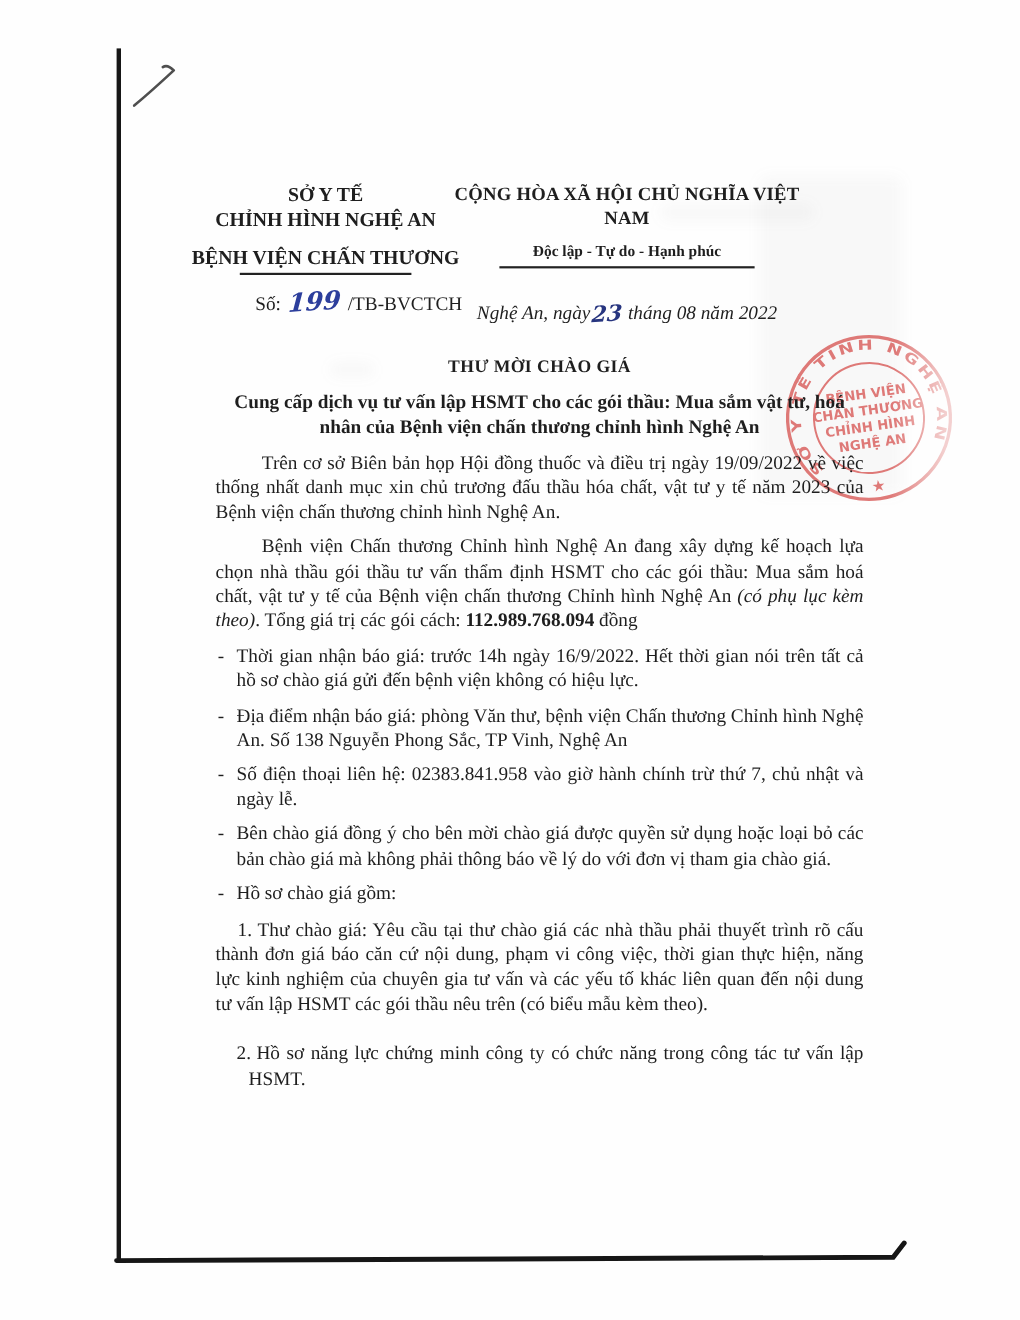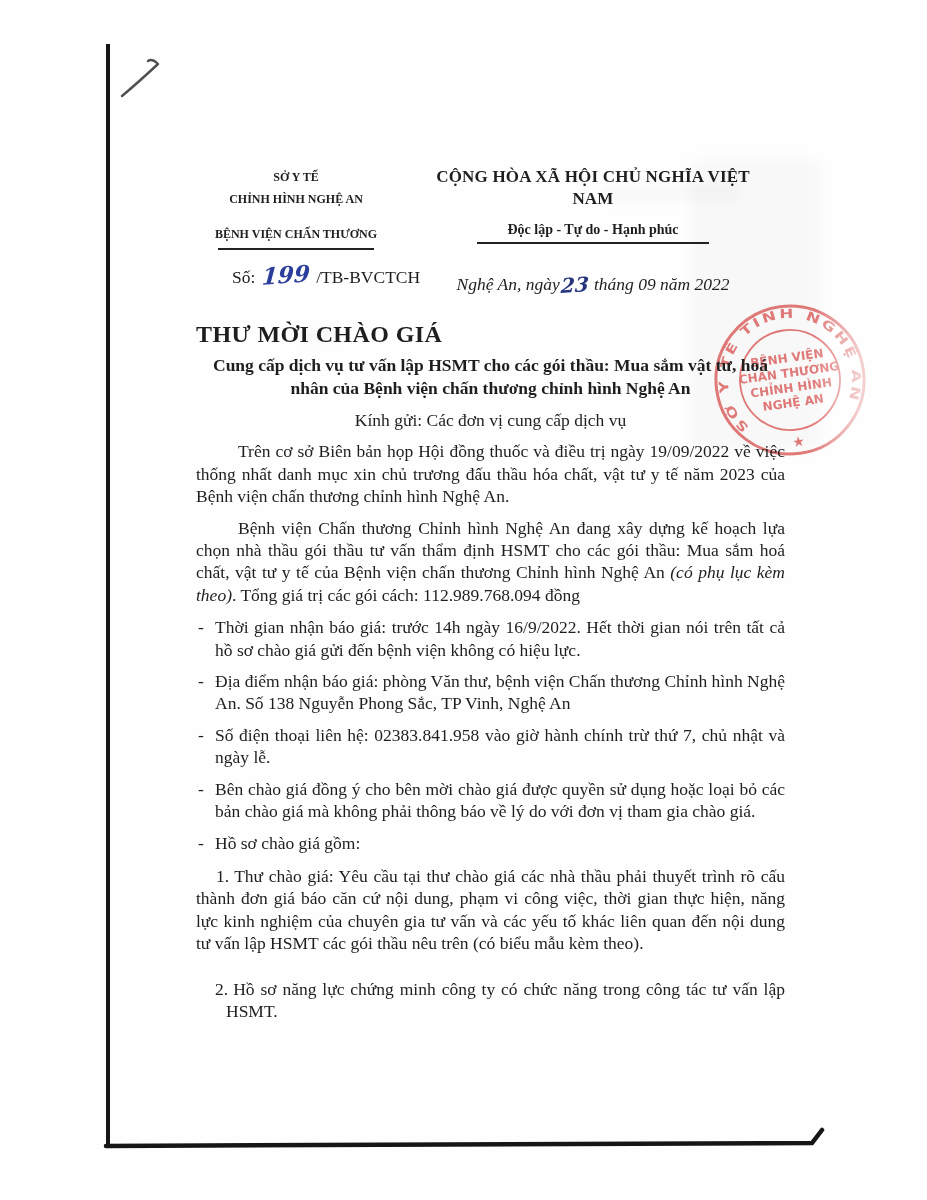--- a/index.html
+++ b/index.html
@@ -13,57 +13,57 @@
   .edge-left{position:absolute;left:106px;top:44px;width:4px;height:1104px;background:#161616;}
   .edge-bottom{position:absolute;left:100px;top:1118px;width:740px;height:42px;}
   .tick{position:absolute;left:112px;top:52px;width:64px;height:52px;}
   .smudge{position:absolute;background:rgba(110,110,115,0.045);filter:blur(6px);border-radius:8px;}
   .sm1{left:690px;top:160px;width:130px;height:290px;}
   .sm2{left:600px;top:185px;width:140px;height:16px;}
   .sm3{left:300px;top:330px;width:40px;height:12px;background:rgba(110,110,115,0.05);}
 
   
   .header-left{position:absolute;left:158px;top:166px;width:276px;text-align:center;}
-  .hl-line{font-weight:bold;font-size:12px;line-height:22px;}
+  .hl-line{font-weight:bold;font-size:18px;line-height:22px;}
   .hl-line2{margin-top:13px;}
   .hl-underline{width:156px;height:2px;background:#222;margin:3px auto 0;}
   .so-line{margin-top:11px;margin-left:74px;text-align:left;font-size:17.5px;white-space:nowrap;}
   .hand-blue{
     color:#2c3e9c;font-style:italic;font-weight:bold;
     font-family:"DejaVu Serif",serif;display:inline-block;
     transform:rotate(-4deg) skewX(-8deg);
   }
   .hand-199{font-size:23px;margin:0 2px;}
   .hand-day{font-size:20px;position:relative;top:2px;margin:0 1px;color:#27357f;}
 
-  .header-right{position:absolute;left:419px;top:166px;width:348px;text-align:center;}
+  .header-right{position:absolute;left:396px;top:166px;width:348px;text-align:center;}
   .hr-line1{font-weight:bold;font-size:17px;line-height:22px;letter-spacing:.2px;}
   .hr-line2{font-weight:bold;font-size:14px;margin-top:12px;}
   .hr-underline{width:232px;height:2px;background:#222;margin:4px auto 0;}
   .date-line{margin-top:27px;font-style:italic;font-size:17.5px;white-space:nowrap;}
 
   
   .stamp{position:absolute;left:710px;top:300px;width:160px;height:160px;
     transform:rotate(-8deg);opacity:.8;
     -webkit-mask-image:linear-gradient(100deg,#000 62%,rgba(0,0,0,.35) 88%);
     mask-image:linear-gradient(100deg,#000 62%,rgba(0,0,0,.35) 88%);
   }
   .stamp text{fill:#d85a58;font-family:"DejaVu Sans","Liberation Sans",sans-serif;font-weight:bold;}
   .stamp .ring-txt{font-size:12.5px;letter-spacing:2px;}
   .stamp .ctr{font-size:12px;text-anchor:middle;}
   .stamp .star{font-size:14px;text-anchor:middle;}
 
   
   .content{position:absolute;left:196px;top:322px;width:589px;font-size:17.5px;line-height:22.4px;}
-  .doc-title{text-align:left;font-weight:bold;font-size:24px;letter-spacing:.4px;line-height:24px;}
+  .doc-title{text-align:center;font-weight:bold;font-size:16px;letter-spacing:.4px;line-height:24px;}
   .doc-subtitle{text-align:center;font-weight:bold;font-size:17.5px;line-height:23px;margin-top:8px;padding:0 10px;}
   .salutation{text-align:center;margin-top:9px;}
   .para{text-align:justify;text-indent:42px;margin:9px 0 0;}
   .italic{font-style:italic;}
-  .bold{font-weight:normal;}
+  .bold{font-weight:bold;}
   .bullets{margin-top:10px;}
   .bullet{position:relative;padding-left:19px;margin-top:9px;text-align:justify;}
   .bullet .dash{position:absolute;left:2px;top:0;}
   .num-item1{margin-top:11px;text-indent:20px;text-align:justify;}
   .num-item2{margin-top:23px;padding-left:30px;text-indent:-11px;text-align:justify;}
   .num-no{margin-right:5px;}
 </style>
 </head>
 <body>
 
@@ -90,21 +90,21 @@
       <span class="hand-blue hand-199">199</span>
       <span>/TB-BVCTCH</span>
     </div>
   </div>
 
   <div class="header-right">
     <div class="hr-line1">CỘNG HÒA XÃ HỘI CHỦ NGHĨA VIỆT NAM</div>
     <div class="hr-line2">Độc lập - Tự do - Hạnh phúc</div>
     <div class="hr-underline"></div>
     <div class="date-line">
-      <span>Nghệ An, ngày</span><span class="hand-blue hand-day">23</span><span> tháng 09 năm 2022</span>
+      <span>Nghệ An, ngày</span><span class="hand-blue hand-day">23</span><span> tháng 08 năm 2022</span>
     </div>
   </div>
 
   <svg class="stamp" viewBox="0 0 160 160">
     <defs>
       <path id="ringPath" d="M 36.2 123.8 A 62 62 0 1 1 123.8 123.8" fill="none"></path>
     </defs>
     <circle cx="80" cy="80" r="74" fill="none" stroke="#d85a58" stroke-width="3"></circle>
     <circle cx="80" cy="80" r="50" fill="none" stroke="#d85a58" stroke-width="1.8"></circle>
     <text class="ring-txt">
@@ -113,21 +113,20 @@
     <text class="star" x="80" y="147">★</text>
     <text class="ctr" x="80" y="62">BỆNH VIỆN</text>
     <text class="ctr" x="80" y="77">CHẤN THƯƠNG</text>
     <text class="ctr" x="80" y="92">CHỈNH HÌNH</text>
     <text class="ctr" x="80" y="107">NGHỆ AN</text>
   </svg>
 
   <div class="content">
     <div class="doc-title">THƯ MỜI CHÀO GIÁ</div>
     <div class="doc-subtitle">Cung cấp dịch vụ tư vấn lập HSMT cho các gói thầu: Mua sắm vật tư, hoá nhân của Bệnh viện chấn thương chỉnh hình Nghệ An</div>
-    <div class="salutation">Kính gửi: Các đơn vị cung cấp dịch vụ</div>
 
     <p class="para">Trên cơ sở Biên bản họp Hội đồng thuốc và điều trị ngày 19/09/2022 về việc thống nhất danh mục xin chủ trương đấu thầu hóa chất, vật tư y tế năm 2023 của Bệnh viện chấn thương chỉnh hình Nghệ An.</p>
 
     <p class="para"><span>Bệnh viện Chấn thương Chỉnh hình Nghệ An đang xây dựng kế hoạch lựa chọn nhà thầu gói thầu tư vấn thẩm định HSMT cho các gói thầu: Mua sắm hoá chất, vật tư y tế của Bệnh viện chấn thương Chỉnh hình Nghệ An </span><span class="italic">(có phụ lục kèm theo)</span><span>. Tổng giá trị các gói cách: </span><span class="bold">112.989.768.094</span><span> đồng</span></p>
 
 
     <div class="bullets">
       <div class="bullet"><span class="dash">-</span><span>Thời gian nhận báo giá: trước 14h ngày 16/9/2022. Hết thời gian nói trên tất cả hồ sơ chào giá gửi đến bệnh viện không có hiệu lực.</span></div>
       <div class="bullet"><span class="dash">-</span><span>Địa điểm nhận báo giá: phòng Văn thư, bệnh viện Chấn thương Chỉnh hình Nghệ An. Số 138 Nguyễn Phong Sắc, TP Vinh, Nghệ An</span></div>
       <div class="bullet"><span class="dash">-</span><span>Số điện thoại liên hệ: 02383.841.958 vào giờ hành chính trừ thứ 7, chủ nhật và ngày lễ.</span></div>

